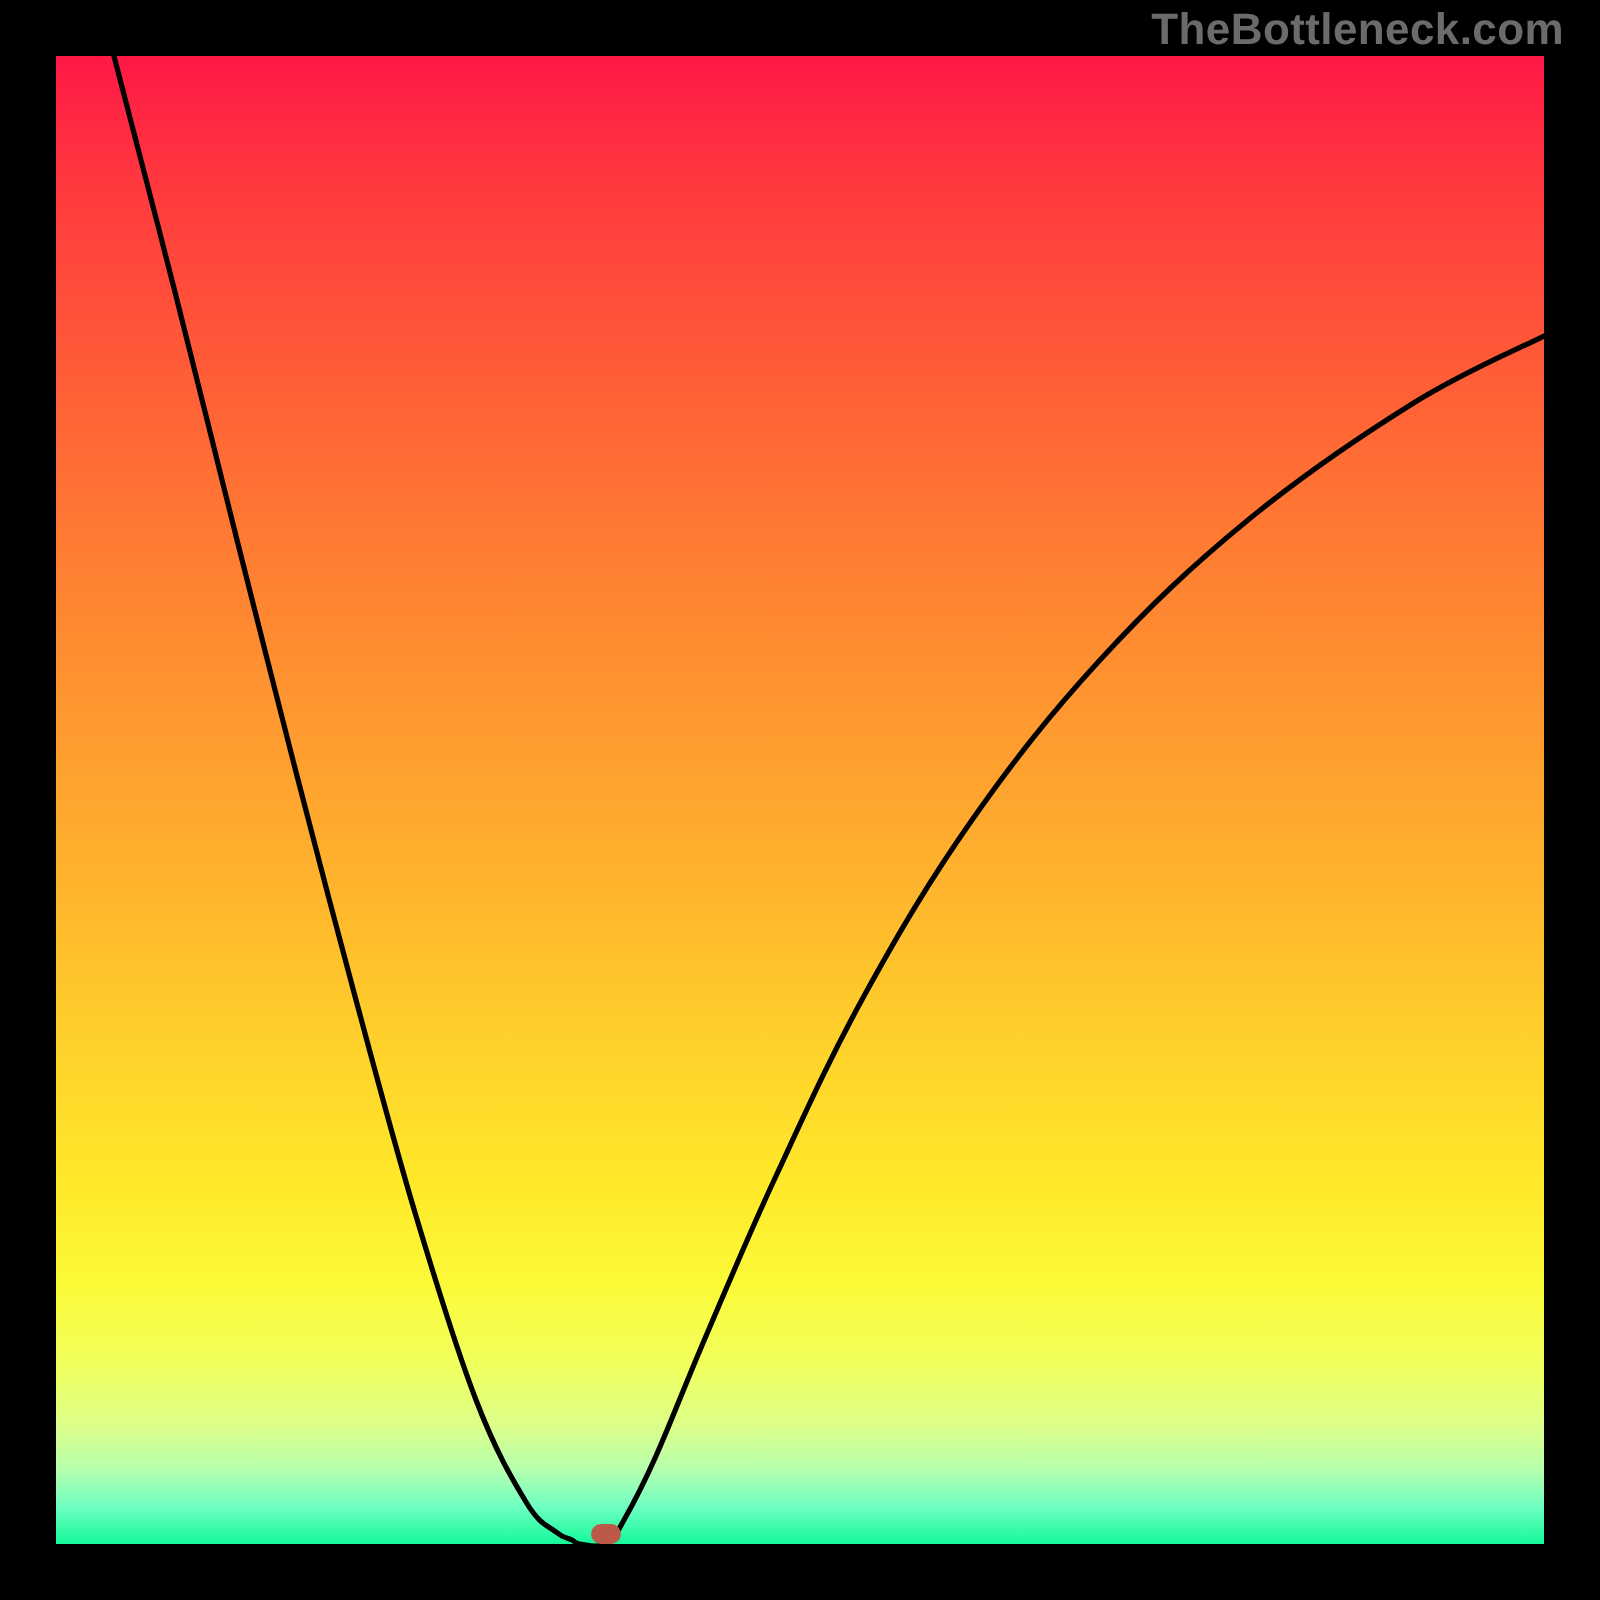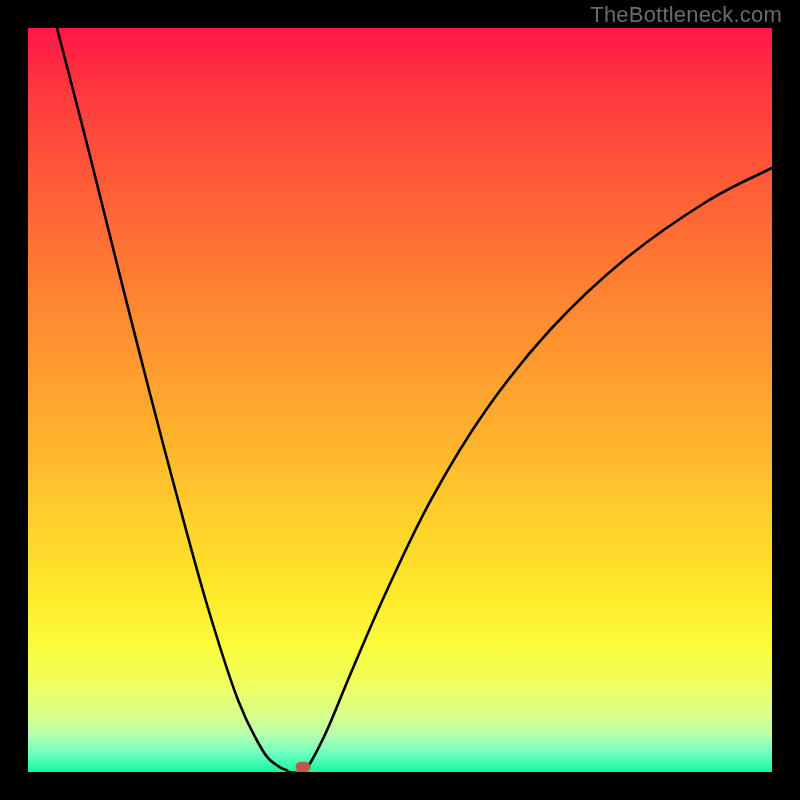--- a/index.html
+++ b/index.html
@@ -10,21 +10,21 @@
     background: #000;
     position: relative;
   }
   .watermark {
     position: absolute;
     top: 2px;
     right: 18px;
     font-family: Arial, Helvetica, sans-serif;
     font-size: 22px;
     color: #6b6b6b;
-    font-weight: 400;
+    font-weight: 700;
     letter-spacing: 0.2px;
   }
   .plot {
     position: absolute;
     left: 28px;
     top: 28px;
     width: 744px;
     height: 744px;
     background: linear-gradient(
       to bottom,

